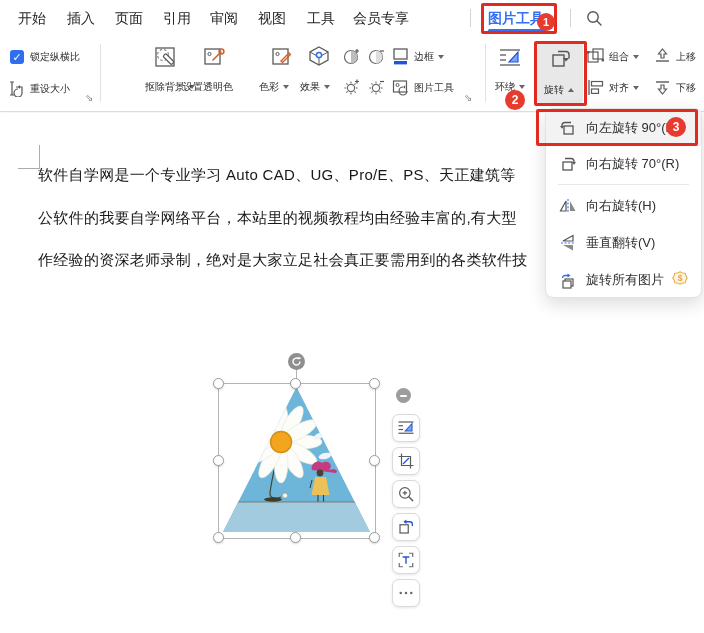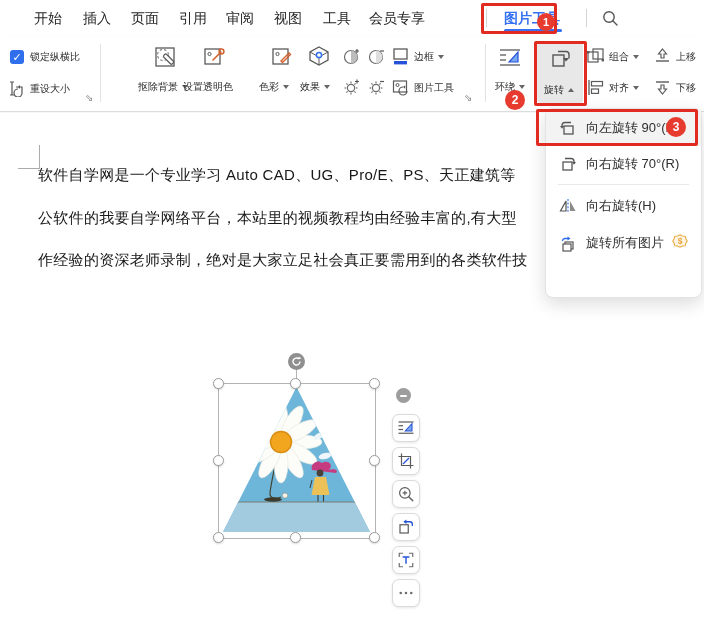--- a/index.html
+++ b/index.html
@@ -6,21 +6,21 @@
   html,body { width:704px; height:633px; }
   body {
     font-family:"Liberation Sans","DejaVu Sans",sans-serif;
     background:#fff; overflow:hidden; position:relative;
     -webkit-font-smoothing:antialiased;
   }
   .abs { position:absolute; }
   .app { position:absolute; left:0; top:0; width:704px; height:633px; background:#fff; }
 
   
-  .menubar { position:absolute; left:16px; top:0; width:576px; height:36px; background:#fff; }
+  .menubar { position:absolute; left:0; top:0; width:576px; height:36px; background:#fff; }
   .menutab { position:absolute; top:0; height:36px; line-height:36px; font-size:14px; color:#262626; cursor:default; white-space:nowrap; }
   .menutab.active { color:#3571f2; font-weight:bold; }
   .tab-underline { position:absolute; left:488px; top:29px; width:58px; height:3px; background:#3571f2; border-radius:2px; }
   .mb-divider { position:absolute; top:9px; width:1px; height:18px; background:#d4d4d4; }
 
   
   .ribbon { position:absolute; left:0; top:36px; width:704px; height:76px; background:#fff;
             border-bottom:1px solid #dcdcdc; box-shadow:0 1px 3px rgba(0,0,0,0.05); }
   .rb-divider { position:absolute; top:8px; width:1px; height:58px; background:#e2e2e2; }
   .rlabel { font-size:10px; color:#2b2b2b; white-space:nowrap; }
@@ -101,21 +101,21 @@
     </svg>
     <div class="rlabel abs iconbtn" style="left:30px;top:46px">重设大小</div>
     <div class="launcher" style="left:85px;top:56px">⇘</div>
     <div class="rb-divider" style="left:100px"></div>
 
     <svg class="abs iconbtn" style="left:153px;top:9px" width="24" height="24" viewBox="0 0 24 24">
       <rect x="3" y="3" width="18" height="18" fill="none" stroke="#5a5a5a" stroke-width="1.3"></rect>
       <circle cx="10" cy="10" r="5.5" fill="none" stroke="#777" stroke-width="1.1" stroke-dasharray="2.4 2"></circle>
       <rect x="10" y="9" width="12" height="4" rx="1.4" transform="rotate(45 12 12)" fill="#fff" stroke="#5a5a5a" stroke-width="1.2"></rect>
     </svg>
-    <div class="rlabel abs iconbtn" style="left:138px;top:44px">
+    <div class="rlabel abs iconbtn" style="left:145px;top:44px">
       <span>抠除背景</span><span class="chev down"></span>
     </div>
 
     <svg class="abs iconbtn" style="left:202px;top:9px" width="24" height="24" viewBox="0 0 24 24">
       <rect x="3" y="4" width="15" height="15" fill="none" stroke="#5a5a5a" stroke-width="1.3"></rect>
       <circle cx="7.5" cy="9" r="1.6" fill="none" stroke="#5a5a5a" stroke-width="1"></circle>
       <path d="M11 15 L19 7" stroke="#d25f2a" stroke-width="1.6" stroke-linecap="round"></path>
       <circle cx="19.5" cy="6.5" r="2.4" fill="none" stroke="#d25f2a" stroke-width="1.5"></circle>
     </svg>
     <div class="rlabel abs iconbtn" style="left:183px;top:44px">设置透明色</div>
@@ -398,20 +398,30 @@
     <div class="dd-item" style="height:36px">
       <span class="dd-icon">
         <svg width="18" height="18" viewBox="0 0 18 18">
           <line x1="9" y1="2" x2="9" y2="16" stroke="#2f6fed" stroke-width="1.1" stroke-dasharray="2 1.6"></line>
           <path d="M7 4 L7 14 L1.5 14 Z" fill="none" stroke="#555" stroke-width="1.2"></path>
           <path d="M11 4 L11 14 L16.5 14 Z" fill="#8a8a8a"></path>
         </svg>
       </span>
       <span class="dd-label">向右旋转(H)</span>
     </div>
+    <div class="dd-item" style="height:37px">
+      <span class="dd-icon">
+        <svg width="18" height="18" viewBox="0 0 18 18">
+          <line x1="2" y1="9" x2="16" y2="9" stroke="#2f6fed" stroke-width="1.1" stroke-dasharray="2 1.6"></line>
+          <path d="M4 7 L14 7 L14 1.5 Z" fill="none" stroke="#555" stroke-width="1.2"></path>
+          <path d="M4 11 L14 11 L14 16.5 Z" fill="#8a8a8a"></path>
+        </svg>
+      </span>
+      <span class="dd-label">垂直翻转(V)</span>
+    </div>
     <div class="dd-item" style="height:38px">
       <span class="dd-icon">
         <svg width="18" height="18" viewBox="0 0 18 18">
           <rect x="6" y="8" width="8" height="7" fill="none" stroke="#555" stroke-width="1.2"></rect>
           <rect x="4" y="10" width="8" height="7" fill="#fff" stroke="#555" stroke-width="1.2"></rect>
           <path d="M10 4.5 h-4 a2.5 2.5 0 0 0 -2.5 2.5" fill="none" stroke="#2f6fed" stroke-width="1.3"></path>
           <path d="M8.5 2.5 l3 2 -3 2 z" fill="#2f6fed"></path>
         </svg>
       </span>
       <span class="dd-label">旋转所有图片</span>

